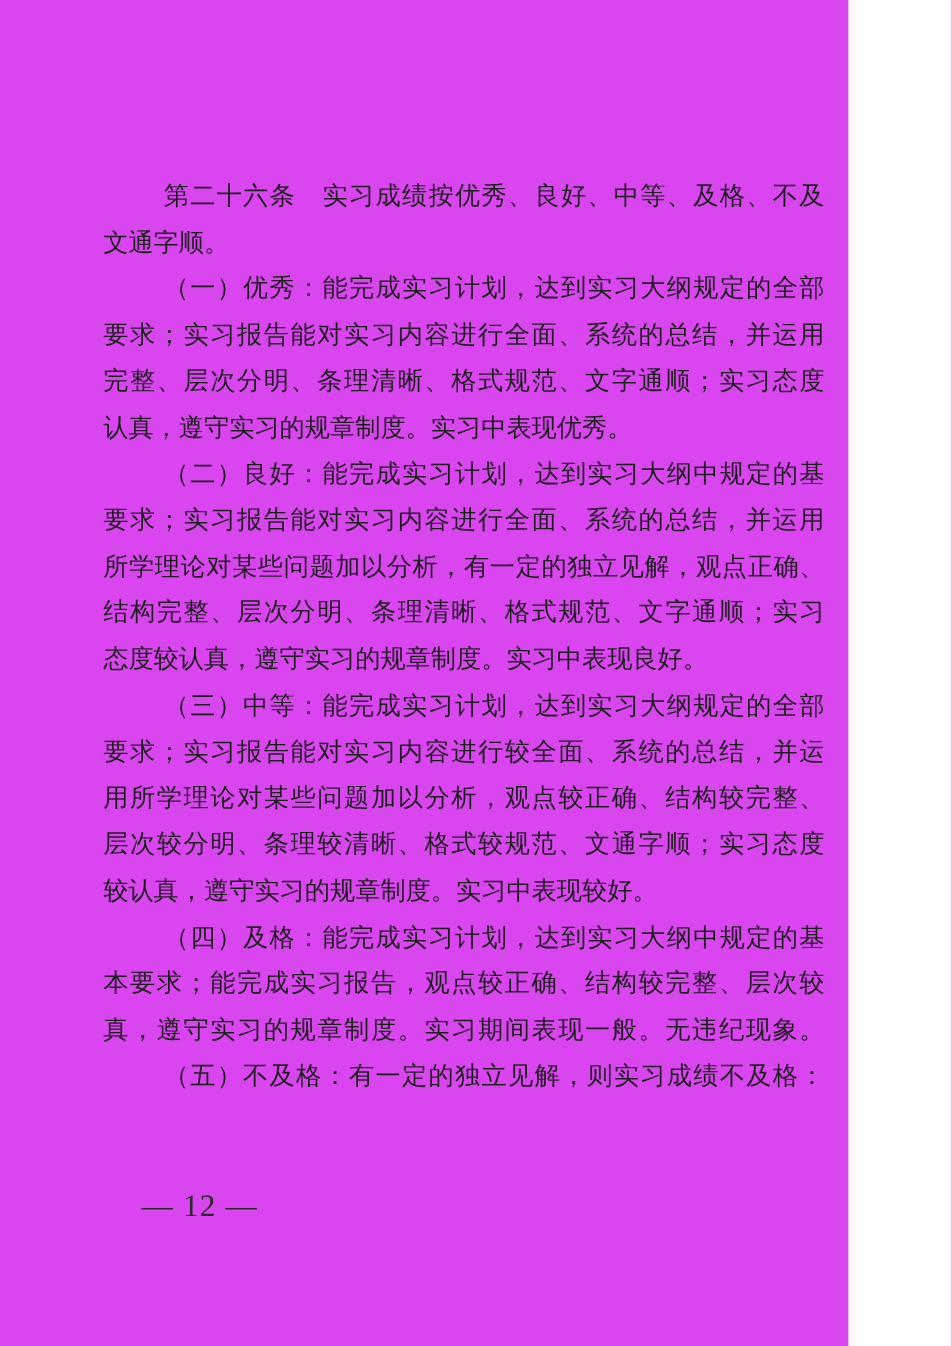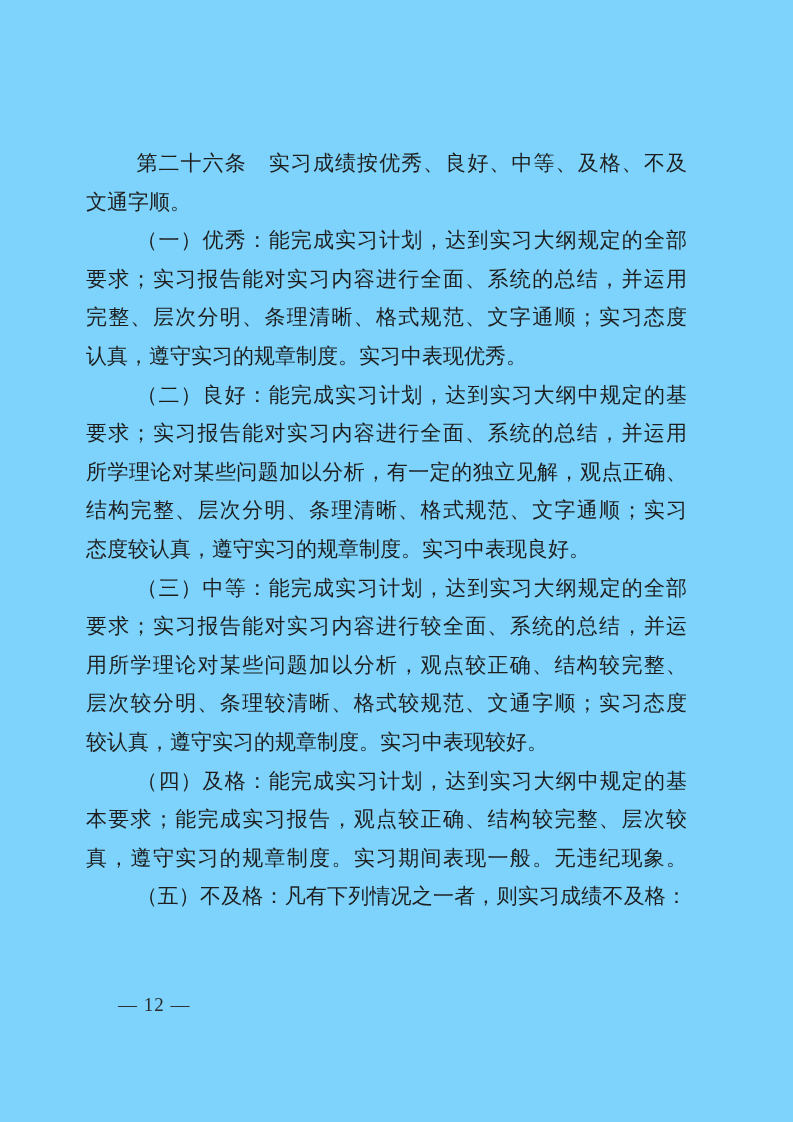--- a/index.html
+++ b/index.html
@@ -8,23 +8,23 @@
   }
   body {
     width: 793px;
     height: 1122px;
     background: #ffffff;
     font-family: "Liberation Serif", "DejaVu Serif", serif;
     color: #1e1e1e;
   }
   .page {
     position: relative;
-    width: 793px;
+    width: 707px;
     height: 1122px;
-    background: #7dd3fc;
+    background: #d946ef;
     overflow: hidden;
   }
   .body-text {
     position: absolute;
     left: 86px;
     top: 144px;
     width: 601px;
     font-size: 21px;
   }
   .para {
@@ -44,21 +44,21 @@
   }
   .line.full {
     text-align-last: justify;
   }
   .footer {
     position: absolute;
     left: 118px;
     top: 988px;
     height: 34px;
     line-height: 34px;
-    font-size: 19px;
+    font-size: 26px;
     letter-spacing: 1px;
     color: #2a2a2a;
   }
 </style>
 </head>
 <body>
 
 <div class="page">
 
   <div class="body-text">
@@ -91,20 +91,20 @@
       <div class="line">较认真，遵守实习的规章制度。实习中表现较好。</div>
     </div>
 
     <div class="para">
       <div class="line first full">（四）及格：能完成实习计划，达到实习大纲中规定的基</div>
       <div class="line full">本要求；能完成实习报告，观点较正确、结构较完整、层次较</div>
       <div class="line full">真，遵守实习的规章制度。实习期间表现一般。无违纪现象。</div>
     </div>
 
     <div class="para">
-      <div class="line first full">（五）不及格：凡有下列情况之一者，则实习成绩不及格：</div>
+      <div class="line first full">（五）不及格：有一定的独立见解，则实习成绩不及格：</div>
     </div>
 
   </div>
 
   <div class="footer">— 12 —</div>
 
 </div>
 
 </body></html>

